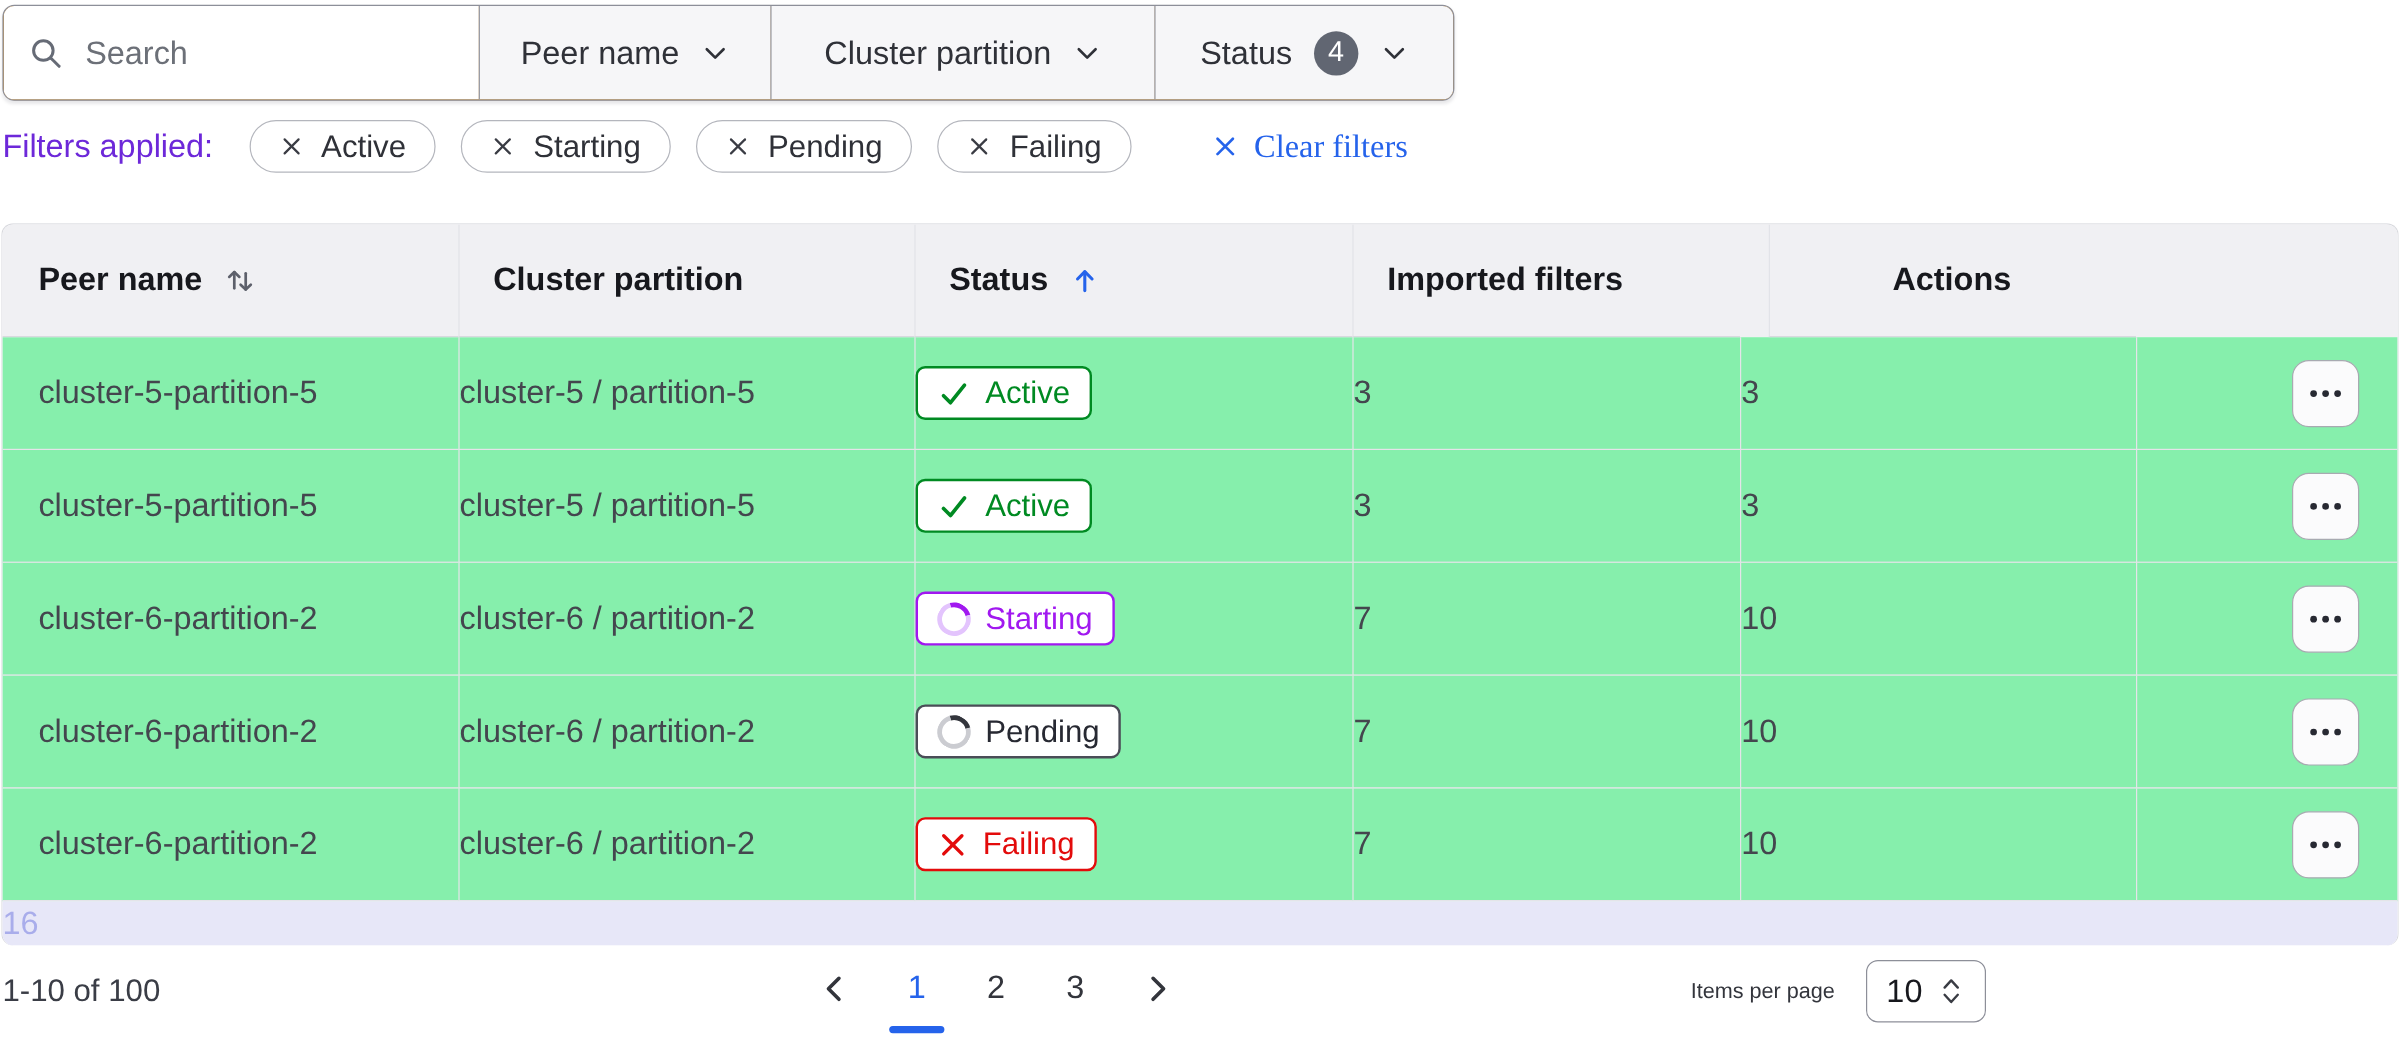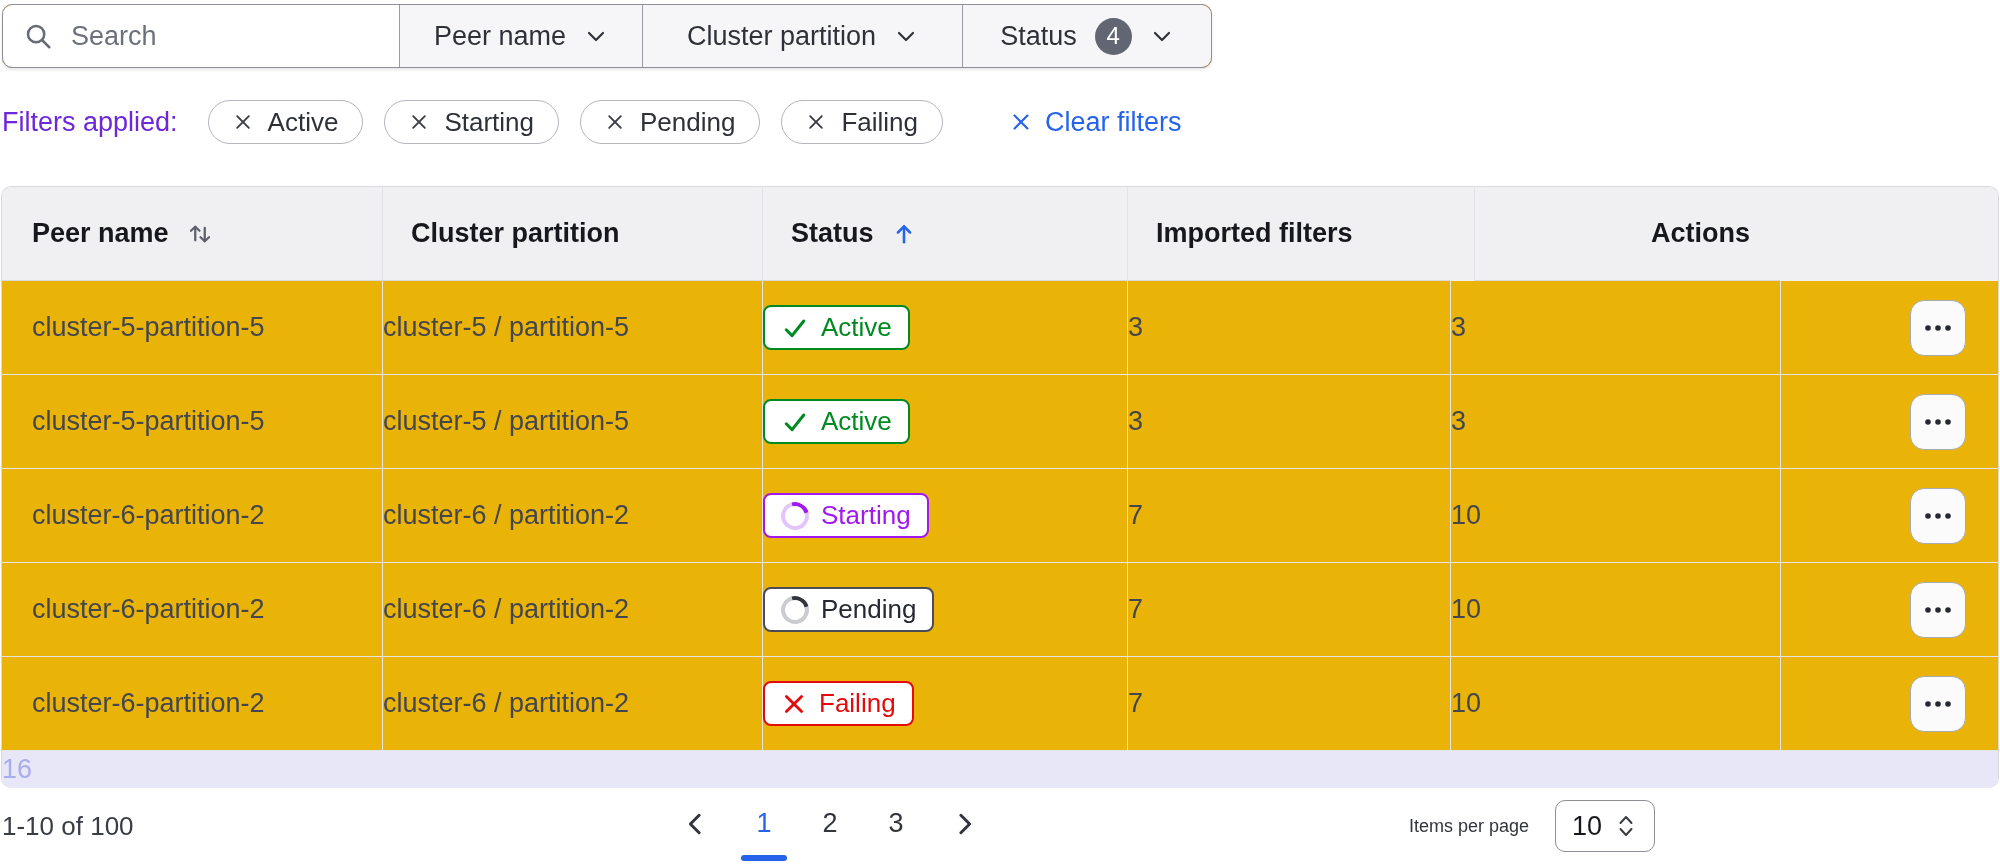--- a/index.html
+++ b/index.html
@@ -1,51 +1,51 @@
 <!DOCTYPE html>
 <html><head>
 <meta charset="utf-8">
 <style>
   html,body{margin:0;padding:0;background:#fff;}
   body{width:2000px;height:864px;position:relative;overflow:hidden;
        font-family:"Liberation Sans",sans-serif;color:#44464e;}
 
   
-  .filterbar{position:absolute;left:2px;top:4px;height:64px;display:flex;
+  .filterbar{position:absolute;left:2px;top:4px;height:80px;display:flex;
              border:1px solid #8d8f99;border-radius:10px;overflow:hidden;background:#a16207;
              box-shadow:0 2px 3px rgba(20,20,40,.10);box-sizing:border-box;}
   .fb-search{width:396px;display:flex;align-items:center;gap:16px;padding:0 20px;background:#fff;box-sizing:border-box;}
   .fb-search input{border:none;outline:none;font-size:27px;color:#33353c;width:100%;
                    font-family:"Liberation Sans",sans-serif;background:transparent;}
   .fb-search input::placeholder{color:#6c7078;}
   .fb-seg{display:flex;align-items:center;justify-content:center;gap:18px;background:#f6f6f8;
           border-left:1px solid #9a9ca5;font-size:27px;color:#2f3138;cursor:pointer;box-sizing:border-box;}
   .seg-peer{width:243px;} .seg-cluster{width:320px;} .seg-status{width:249px;}
   .count-badge{min-width:37px;height:37px;border-radius:19px;background:#616672;color:#fff;
                display:flex;align-items:center;justify-content:center;font-size:24px;}
 
   
   .filtersrow{position:absolute;left:2px;top:100px;height:44px;display:flex;align-items:center;}
   .fr-label{font-size:27px;color:#6d28d9;margin-right:30px;}
   .chip{display:inline-flex;align-items:center;gap:15px;height:44px;padding:0 24px;margin-right:21px;
         border:1.5px solid #b4b6bd;border-radius:22px;font-size:26px;color:#2f3138;background:#fff;
         box-sizing:border-box;cursor:pointer;}
   .clear-link{display:inline-flex;align-items:center;gap:13px;margin-left:46px;font-size:27px;
-              color:#2563eb;cursor:pointer;}
+              color:#2563eb;cursor:pointer;font-family:Liberation Serif, serif;}
 
   
   .table-wrap{position:absolute;left:1px;top:186px;width:1998px;box-sizing:border-box;
               border:1px solid #d8d9de;border-bottom:none;border-radius:10px;overflow:hidden;background:#fff;}
   .grid-row{display:grid;grid-template-columns:380px 380px 365px 323px 330px 1fr;}
   .thead{background:#f0f0f3;height:94px;}
   .th{display:flex;align-items:center;gap:16px;padding-left:28px;font-size:27px;font-weight:700;
       color:#17181d;border-left:1px solid #e2e3e8;border-bottom:1px solid #d8d9de;box-sizing:border-box;}
   .th:first-child{border-left:none;padding-left:30px;}
-  .th.actions{justify-content:flex-end;padding-right:30px;margin-left:24px;}
-  .tr{height:94px;background:#eab308;}
+  .th.actions{justify-content:center;padding-right:30px;margin-left:24px;}
+  .tr{height:94px;background:#86efac;}
   .td{display:flex;align-items:center;font-size:27px;color:#44464e;
       border-left:1px solid #e4e4e9;border-bottom:1px solid #e4e4e9;box-sizing:border-box;}
   .td:first-child{border-left:none;padding-left:30px;}
   .td.actions{justify-content:flex-end;padding-right:32px;}
 
   .badge{display:inline-flex;align-items:center;gap:12px;height:45px;padding:0 16px;
          border:2px solid;border-radius:8px;font-size:26px;background:#fff;box-sizing:border-box;}
   .b-success{color:#008a22;border-color:#008a22;}
   .b-purple{color:#a118f0;border-color:#a118f0;}
   .b-neutral{color:#272932;border-color:#4a4d57;}

